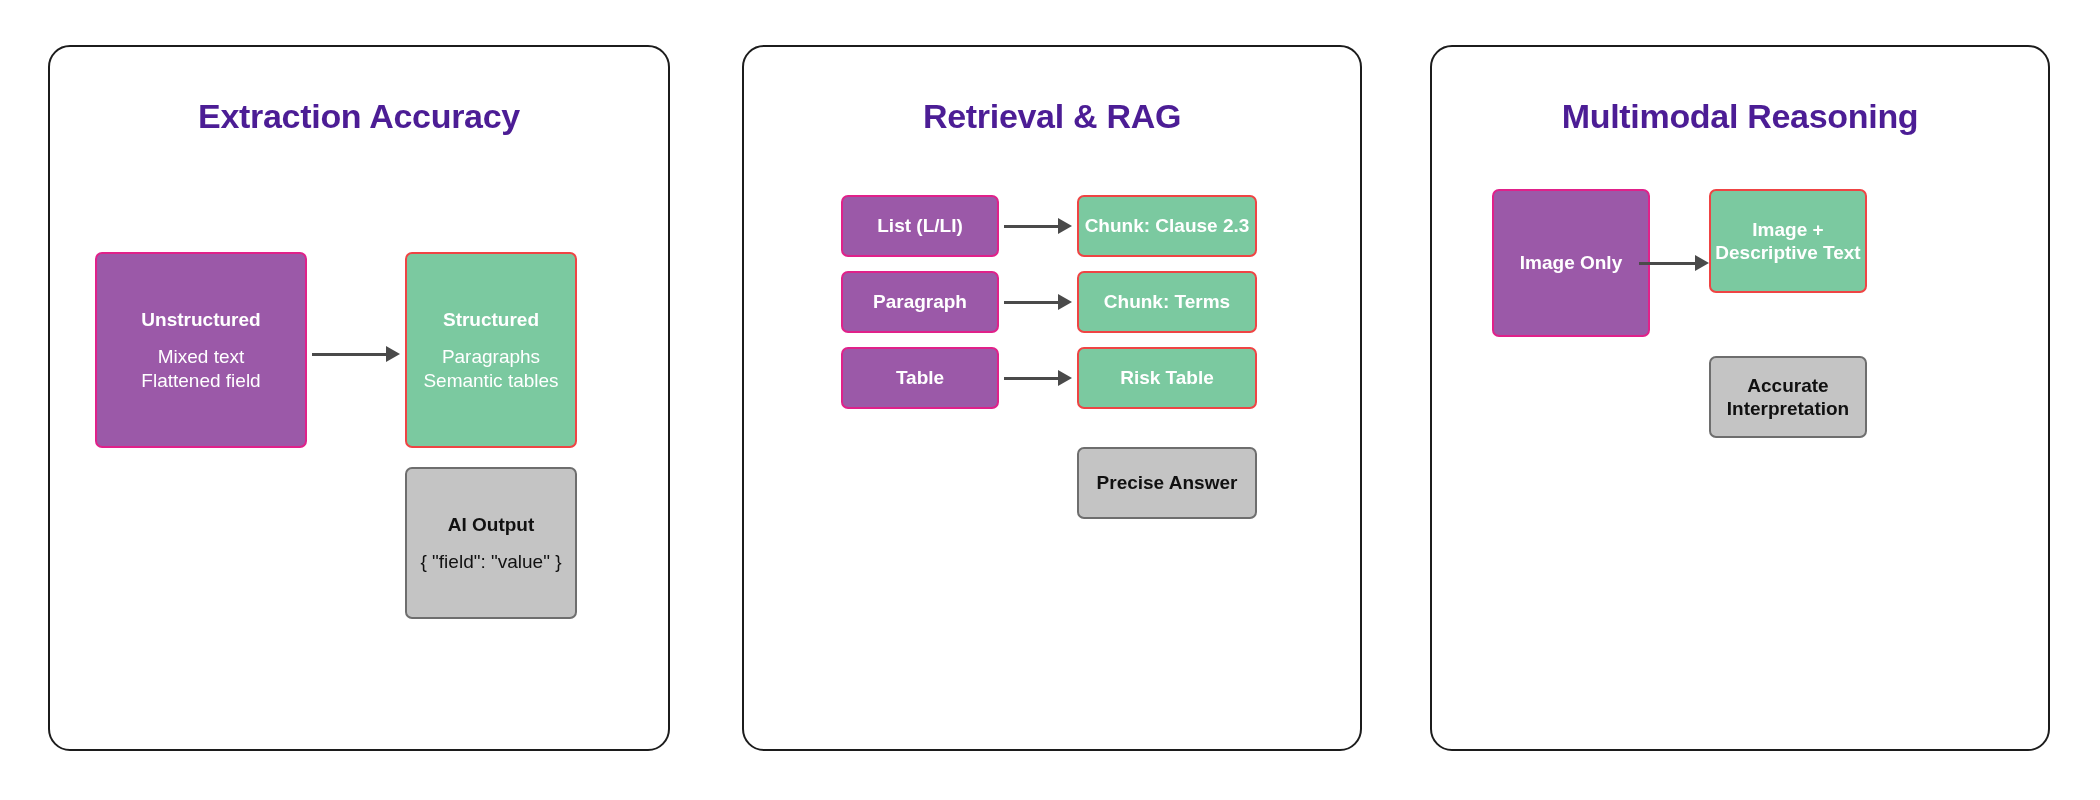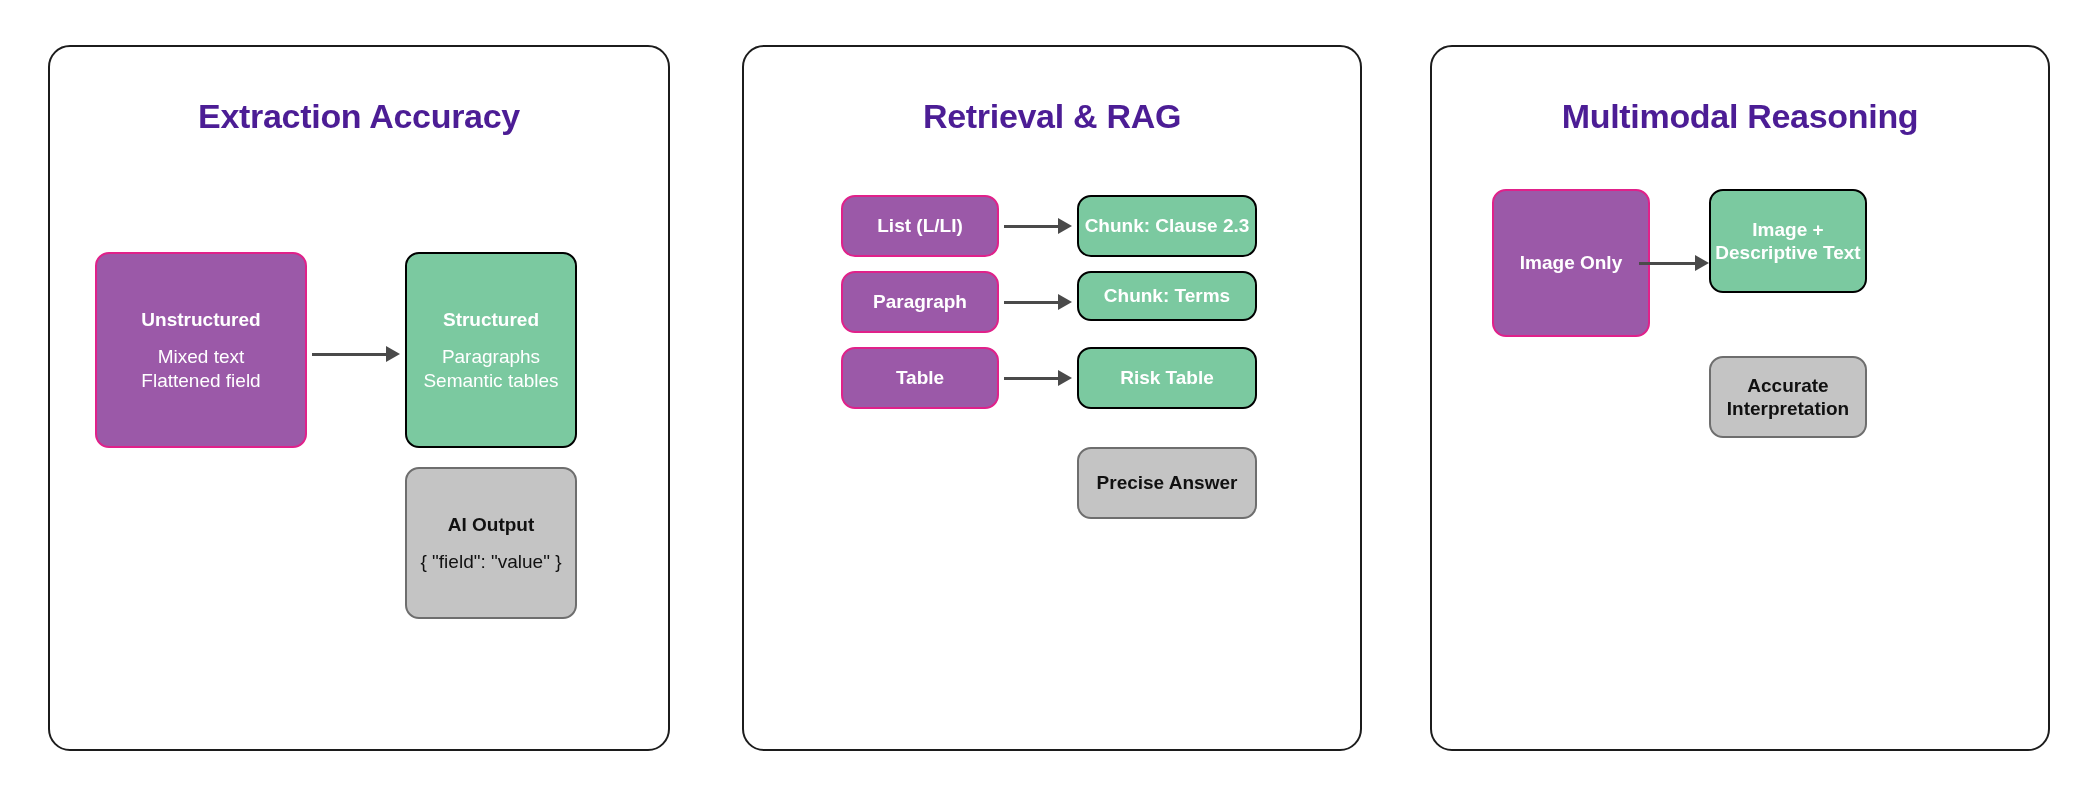--- a/index.html
+++ b/index.html
@@ -49,42 +49,42 @@
 
   
   .node {
     position: absolute;
     box-sizing: border-box;
     display: flex;
     flex-direction: column;
     align-items: center;
     justify-content: center;
     text-align: center;
-    border-radius: 14px;
+    border-radius: 7px;
     line-height: 1.22;
   }
   .node .title {
     font-weight: bold;
     font-size: 19px;
   }
   .node .sub {
     font-size: 19px;
     font-weight: normal;
     margin-top: 14px;
   }
   .node .sub div { white-space: nowrap; }
 
   .node.purple {
     background: #9B59A8;
     border: 2px solid #E0218A;
     color: #ffffff;
   }
   .node.green {
     background: #7BC9A0;
-    border: 2px solid #000000;
+    border: 2px solid #ef4444;
     color: #ffffff;
   }
   .node.gray {
     background: #C4C4C4;
     border: 2px solid #6E6E6E;
     color: #111111;
   }
   .node.gray .title { color: #111111; }
   .node.gray .sub   { color: #111111; }
 
@@ -164,21 +164,21 @@
       <div class="title">Chunk: Clause 2.3</div>
     </div>
 
     <div class="node purple" style="left:97px; top:224px; width:158px; height:62px;text-align:right;">
       <div class="title">Paragraph</div>
     </div>
     <div class="arrow" style="left:260px; top:245px; width:68px;">
       <div class="shaft"></div>
       <div class="head"></div>
     </div>
-    <div class="node green" style="left:333px; top:224px; width:180px; height:50px;">
+    <div class="node green" style="left:333px; top:224px; width:180px; height:62px;">
       <div class="title">Chunk: Terms</div>
     </div>
 
     <div class="node purple" style="left:97px; top:300px; width:158px; height:62px;">
       <div class="title">Table</div>
     </div>
     <div class="arrow" style="left:260px; top:321px; width:68px;">
       <div class="shaft"></div>
       <div class="head"></div>
     </div>

